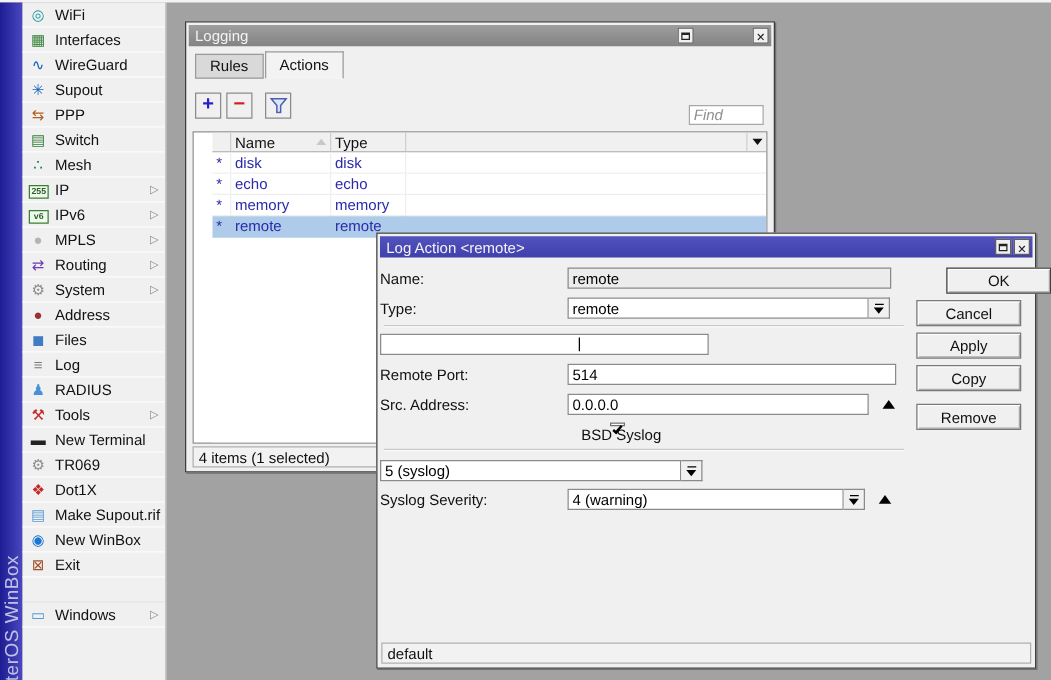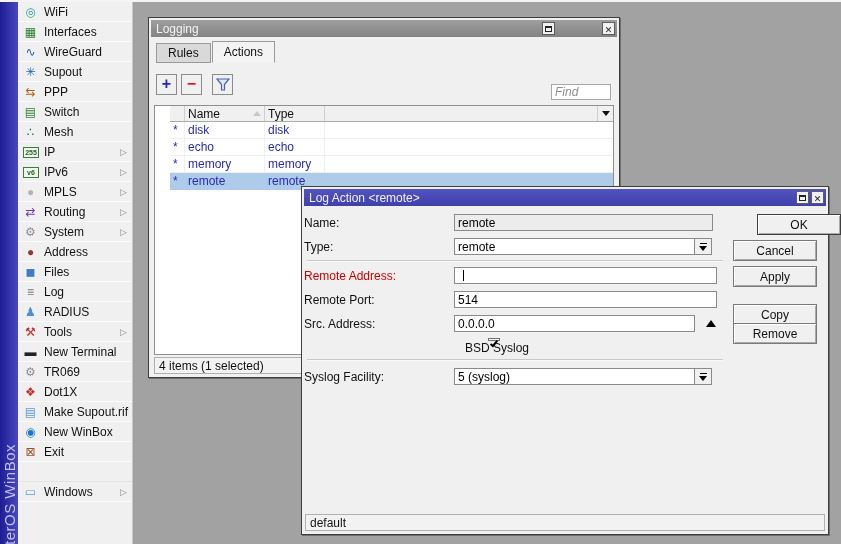--- a/index.html
+++ b/index.html
@@ -350,21 +350,20 @@
       <span class="flabel">Type:</span>
       <input class="tin w241" type="text" value="remote" style="">
       <span class="ddbtn">
           <span class="ddg"></span>
         </span>
     </div>
 
     <div class="sep" style="top:54px;"></div>
 
     <div class="frow" style="top:61px; left:0; right:0;">
-      <span class="flabel req">Remote Address:</span>
       <input class="tin w263" type="text" value="" style="">
       <span class="caret" style="left:159px; top:3px; position:absolute;"></span>
     </div>
 
     <div class="frow" style="top:85px; left:0; right:0;">
       <span class="flabel">Remote Port:</span>
       <input class="tin w263" type="text" value="514" style="">
     </div>
 
     <div class="frow" style="top:109px; left:0; right:0;">
@@ -376,29 +375,36 @@
     <div class="frow" style="top:132px; left:155px;flex-direction:column;">
       <span class="cb">
           <span class="ck"></span>
         </span>
       <span class="cb-lbl">BSD Syslog</span>
     </div>
 
     <div class="sep" style="top:153px;"></div>
 
     <div class="frow" style="top:162px; left:0; right:0;">
-      <span class="flabel">Syslog Facility:</span>
       <input class="tin w241" type="text" value="5 (syslog)" style="">
       <span class="ddbtn">
           <span class="ddg"></span>
         </span>
     </div>
 
+    <div class="frow" style="top:185px; left:0; right:0;">
+      <span class="flabel">Syslog Severity:</span>
+      <input class="tin w221" type="text" value="4 (warning)" style="">
+      <span class="ddbtn">
+          <span class="ddg"></span>
+        </span>
+      <span class="uparrow" style="margin-left:11px;"></span>
+    </div>
 
     <div class="btn default" style="top:8px;margin-left:24px;">OK</div>
     <div class="btn" style="top:34px;">Cancel</div>
     <div class="btn" style="top:60px;">Apply</div>
-    <div class="btn" style="top:98px;">Copy</div>
+    <div class="btn" style="top:86px;">Copy</div>
     <div class="btn" style="top:117px;">Remove</div>
 
     <div class="dlg-status">default</div>
   </div>
 </div>
 
 </body></html>

